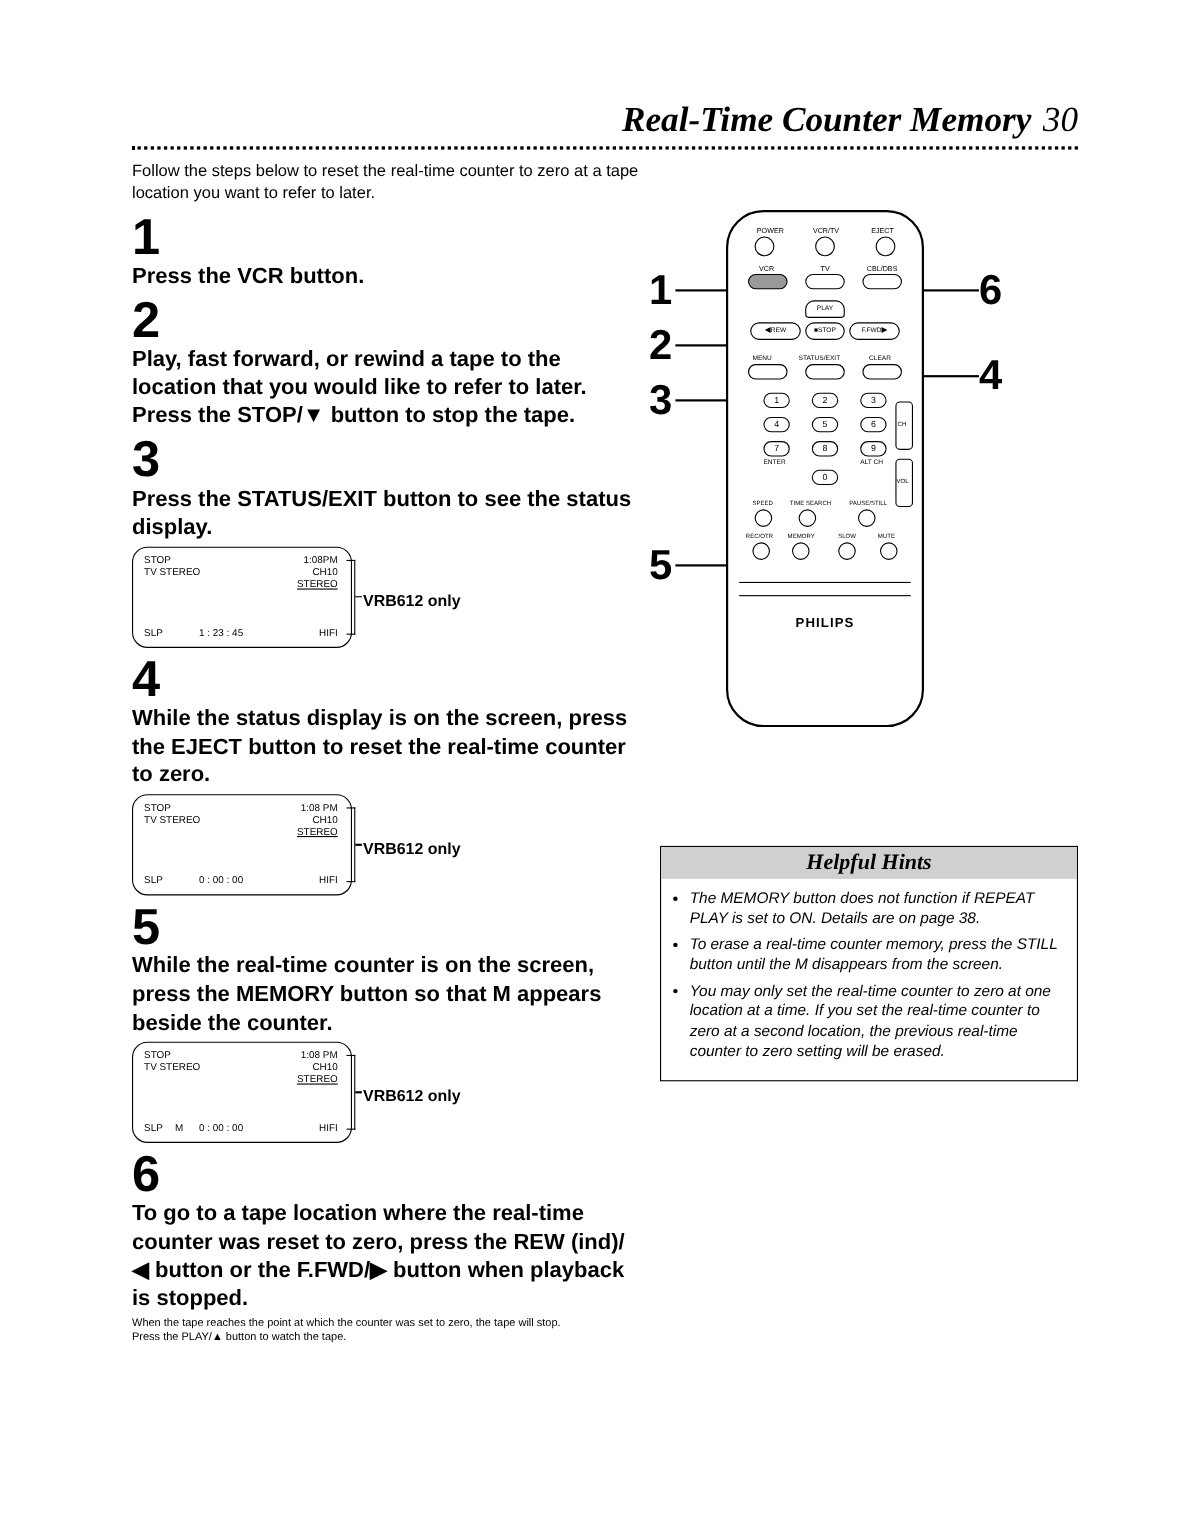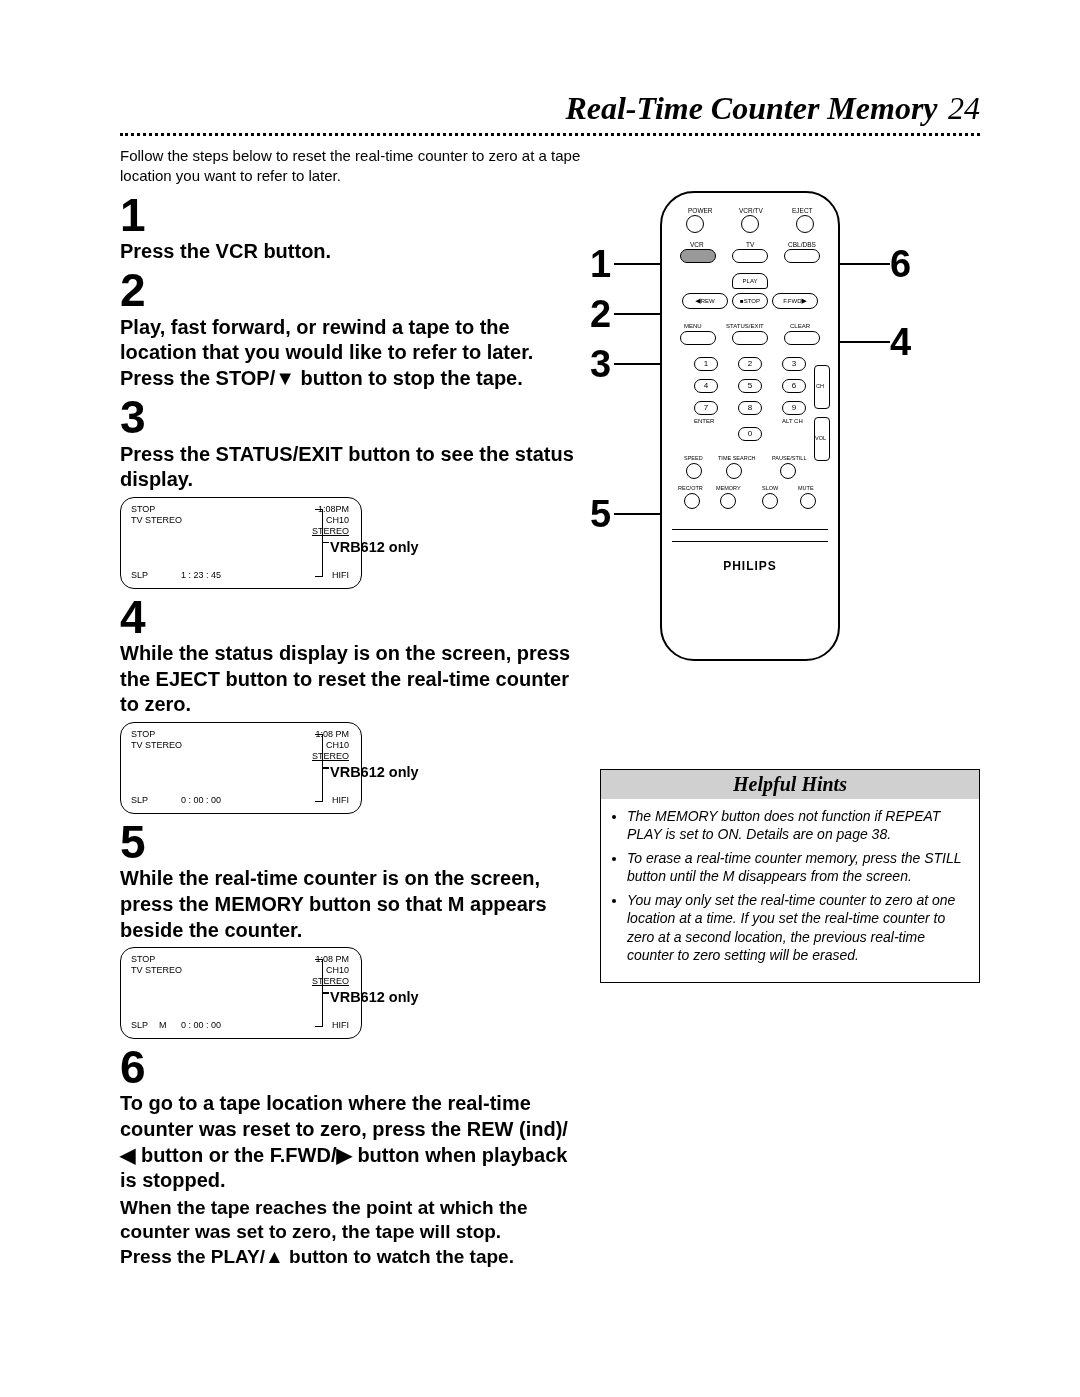--- a/index.html
+++ b/index.html
@@ -8,23 +8,23 @@
   .header-row { text-align: right; }
   .page-title { font-family: 'Times New Roman', serif; font-style: italic; font-weight: bold; font-size: 32px; display: inline; }
   .page-num { font-family: 'Times New Roman', serif; font-style: italic; font-size: 32px; margin-left: 6px; }
   .dotline { width: 100%; border-top: 3px dotted #000; margin-top: 6px; margin-bottom: 10px; }
   .intro { font-size: 15px; line-height: 1.35; max-width: 500px; }
   .cols { display: flex; gap: 20px; margin-top: 4px; }
   .left { flex: 0 0 460px; }
   .right { flex: 1; position: relative; }
   .bignum { font-family: Arial, sans-serif; font-weight: 900; font-size: 46px; line-height: 1.05; margin-top: 0px; }
   .step-text { font-size: 20px; font-weight: bold; line-height: 1.28; margin-top: 0px; margin-bottom: 2px; }
-  .followup { font-size: 19px; font-weight: bold; line-height: 1.3; }
+  .followup { font-size: 10px; font-weight: normal; line-height: 1.3; }
   .osd-wrap { position: relative; margin: 4px 0 4px 0; }
-  .osd { border: 1.5px solid #000; border-radius: 14px; width: 242px; height: 92px; position: relative; font-family: Arial, sans-serif; font-size: 9px; padding: 6px 10px; }
+  .osd { border: 1.5px solid #000; border-radius: 14px; width: 200px; height: 92px; position: relative; font-family: Arial, sans-serif; font-size: 9px; padding: 6px 10px; }
   .osd .row1l { position: absolute; top: 6px; left: 10px; }
   .osd .row1r { position: absolute; top: 6px; right: 12px; }
   .osd .row2l { position: absolute; top: 17px; left: 10px; text-align: center; }
   .osd .row2r { position: absolute; top: 17px; right: 12px; }
   .osd .row3r { position: absolute; top: 28px; right: 12px; text-decoration: underline; }
   .osd .botl { position: absolute; bottom: 8px; left: 10px; }
   .osd .botc { position: absolute; bottom: 8px; left: 60px; }
   .osd .botm { position: absolute; bottom: 8px; left: 38px; }
   .osd .botr { position: absolute; bottom: 8px; right: 12px; }
   .osd-label { position: absolute; left: 210px; top: 42px; font-weight: bold; font-size: 14.5px; white-space: nowrap; }
@@ -47,21 +47,21 @@
   .hints-body { padding: 8px 10px 12px 10px; font-style: italic; font-size: 14px; line-height: 1.3; }
   .hints-body ul { list-style: disc; padding-left: 16px; }
   .hints-body li { margin-bottom: 6px; }
 </style>
 </head>
 <body>
 
 <div class="page">
   <div class="header-row">
     <span class="page-title">Real-Time Counter Memory</span>
-    <span class="page-num">24</span>
+    <span class="page-num">30</span>
   </div>
   <div class="dotline"></div>
   <p class="intro">Follow the steps below to reset the real-time counter to zero at a tape location you want to refer to later.</p>
 
   <div class="cols">
     <div class="left">
 
       <div class="bignum">1</div>
       <p class="step-text">Press the VCR button.</p>
 

